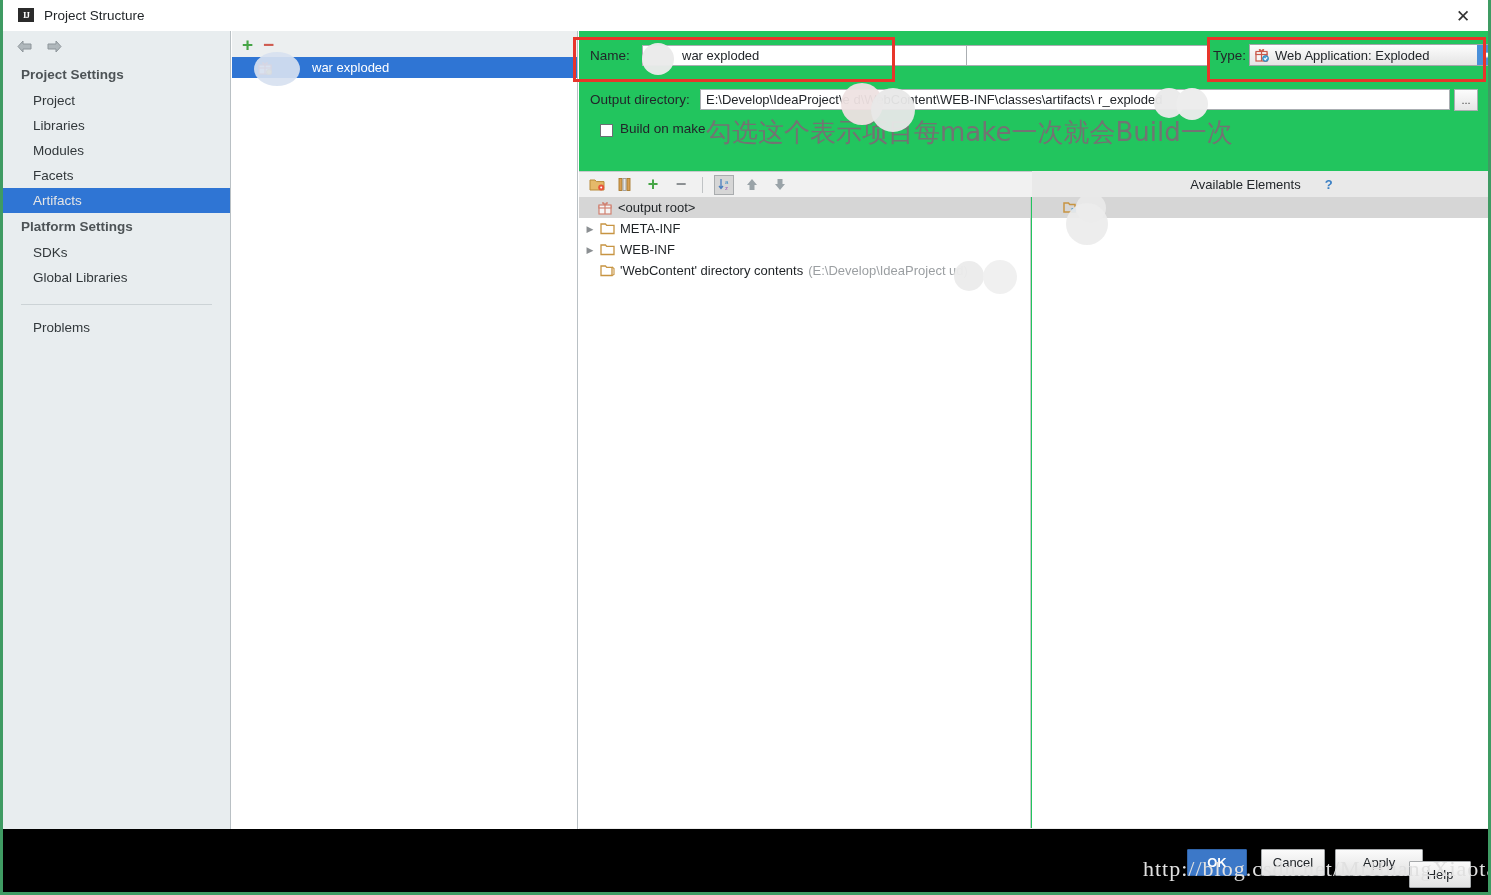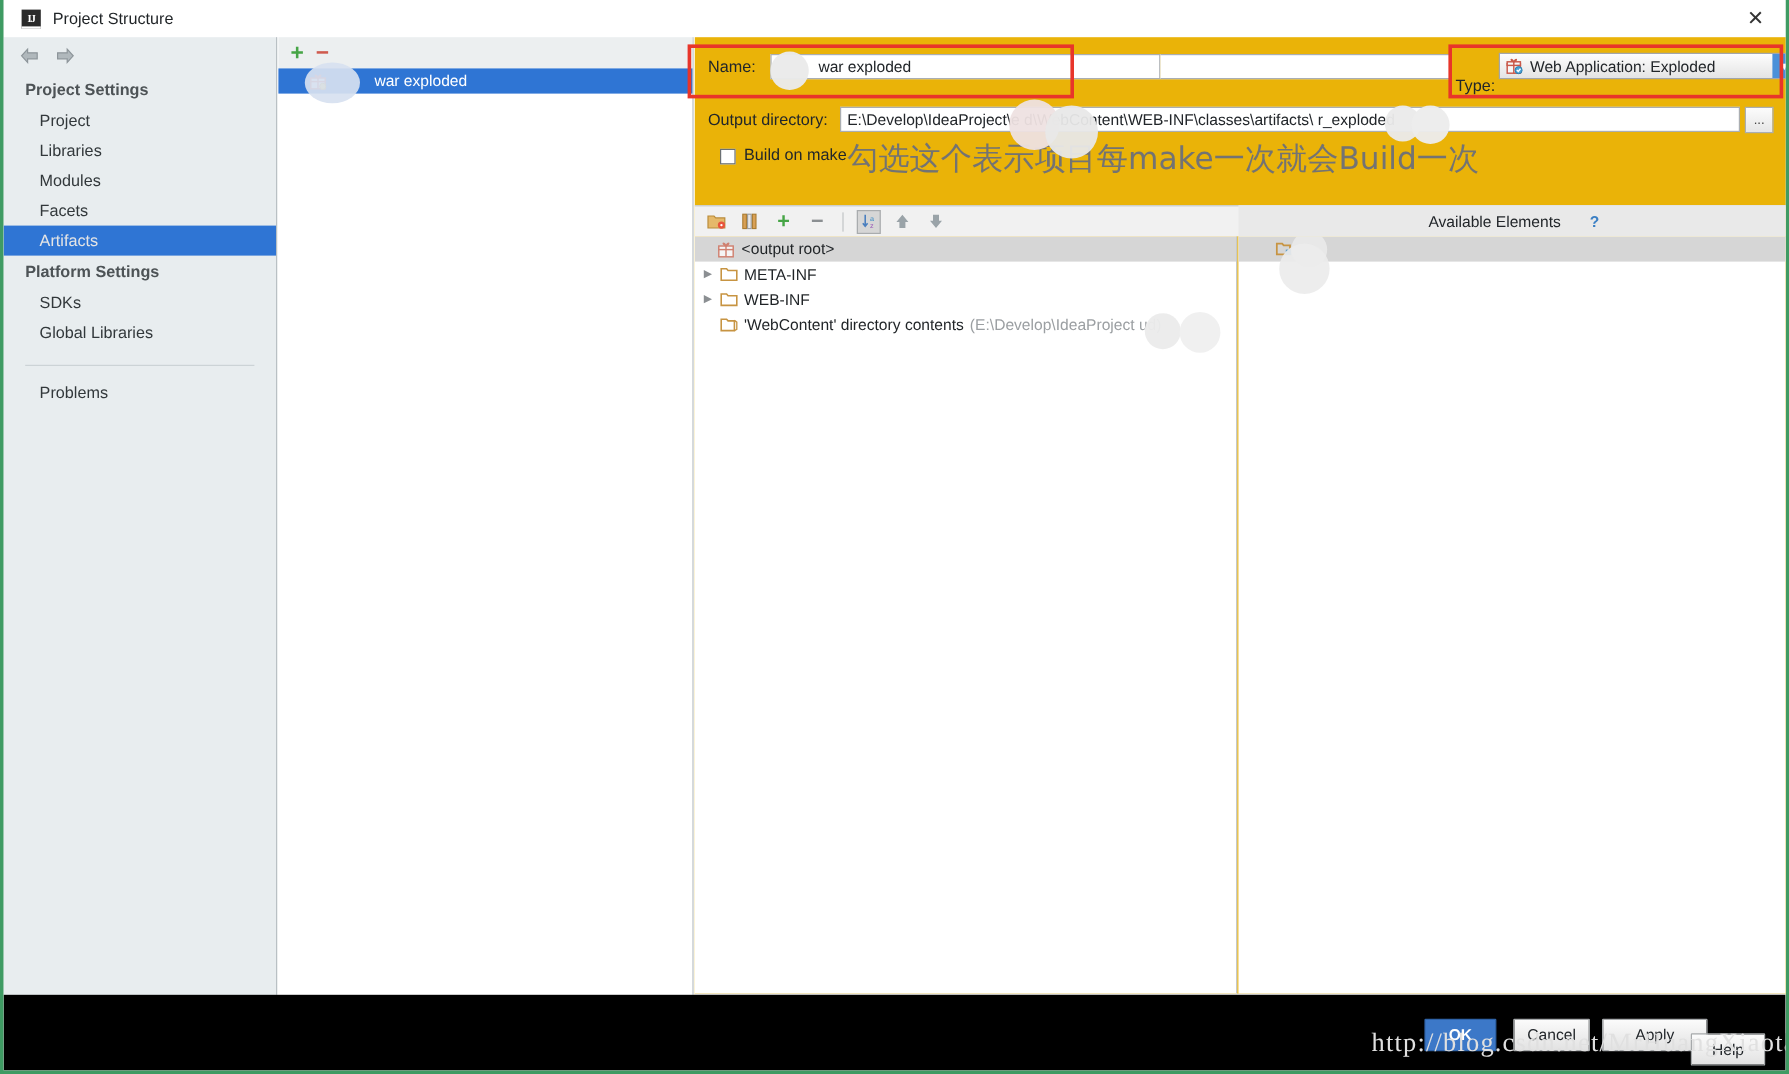--- a/index.html
+++ b/index.html
@@ -164,21 +164,21 @@
     margin-right: 6px;
     flex: 0 0 auto;
   }
 
   
   .main {
     position: absolute;
     left: 576px; top: 31px;
     width: 912px;
     height: 798px;
-    background: #eab308;
+    background: #22c55e;
     box-sizing: border-box;
   }
   .form-row {
     display: flex;
     align-items: center;
     height: 30px;
   }
   .field-label {
     font-size: 13.5px;
     color: #22262a;
@@ -536,21 +536,21 @@
 
   <div class="main">
 
     <div class="form-row" style="position:absolute; left:0; top:13px; width:912px;">
       <span class="field-label" style="position:absolute; left:11px; top:4px;">Name:</span>
       <span class="txt-input" style="position:absolute; left:63px; top:1px; width:325px;">
         <span style="display:inline-block;width:34px"></span>
           <span>war exploded</span>
       </span>
       <span class="txt-input" style="position:absolute; left:388px; top:1px; width:242px; border-left:none;"></span>
-      <span class="field-label" style="position:absolute; left:634px; top:20px;">Type:</span>
+      <span class="field-label" style="position:absolute; left:634px; top:4px;">Type:</span>
       <span class="combo" style="position:absolute; left:670px; top:0px; width:249px;justify-content:flex-end;">
         <span class="tree-ic" style="margin-left:4px;">
           <svg width="14" height="14" viewBox="0 0 14 14">
             <rect x="1" y="5" width="11" height="8" fill="#f7f7f7" stroke="#c9594a" stroke-width="1.2"></rect>
             <rect x="1" y="3.5" width="11" height="3" fill="#f7f7f7" stroke="#c9594a" stroke-width="1.2"></rect>
             <line x1="6.5" y1="3.5" x2="6.5" y2="13" stroke="#c9594a" stroke-width="1.2"></line>
             <path d="M6.5 3.5 C4.6 0, 2.8 2, 6.5 3.5" fill="none" stroke="#c9594a" stroke-width="1.2"></path>
             <path d="M6.5 3.5 C8.4 0, 10.2 2, 6.5 3.5" fill="none" stroke="#c9594a" stroke-width="1.2"></path>
             <circle cx="10.5" cy="10.5" r="3" fill="#4aa3d8" stroke="#2b7ca8" stroke-width="0.8"></circle>
             <path d="M9 10.4 L10.2 11.6 L12.1 9.3" fill="none" stroke="#ffffff" stroke-width="1.2"></path>

